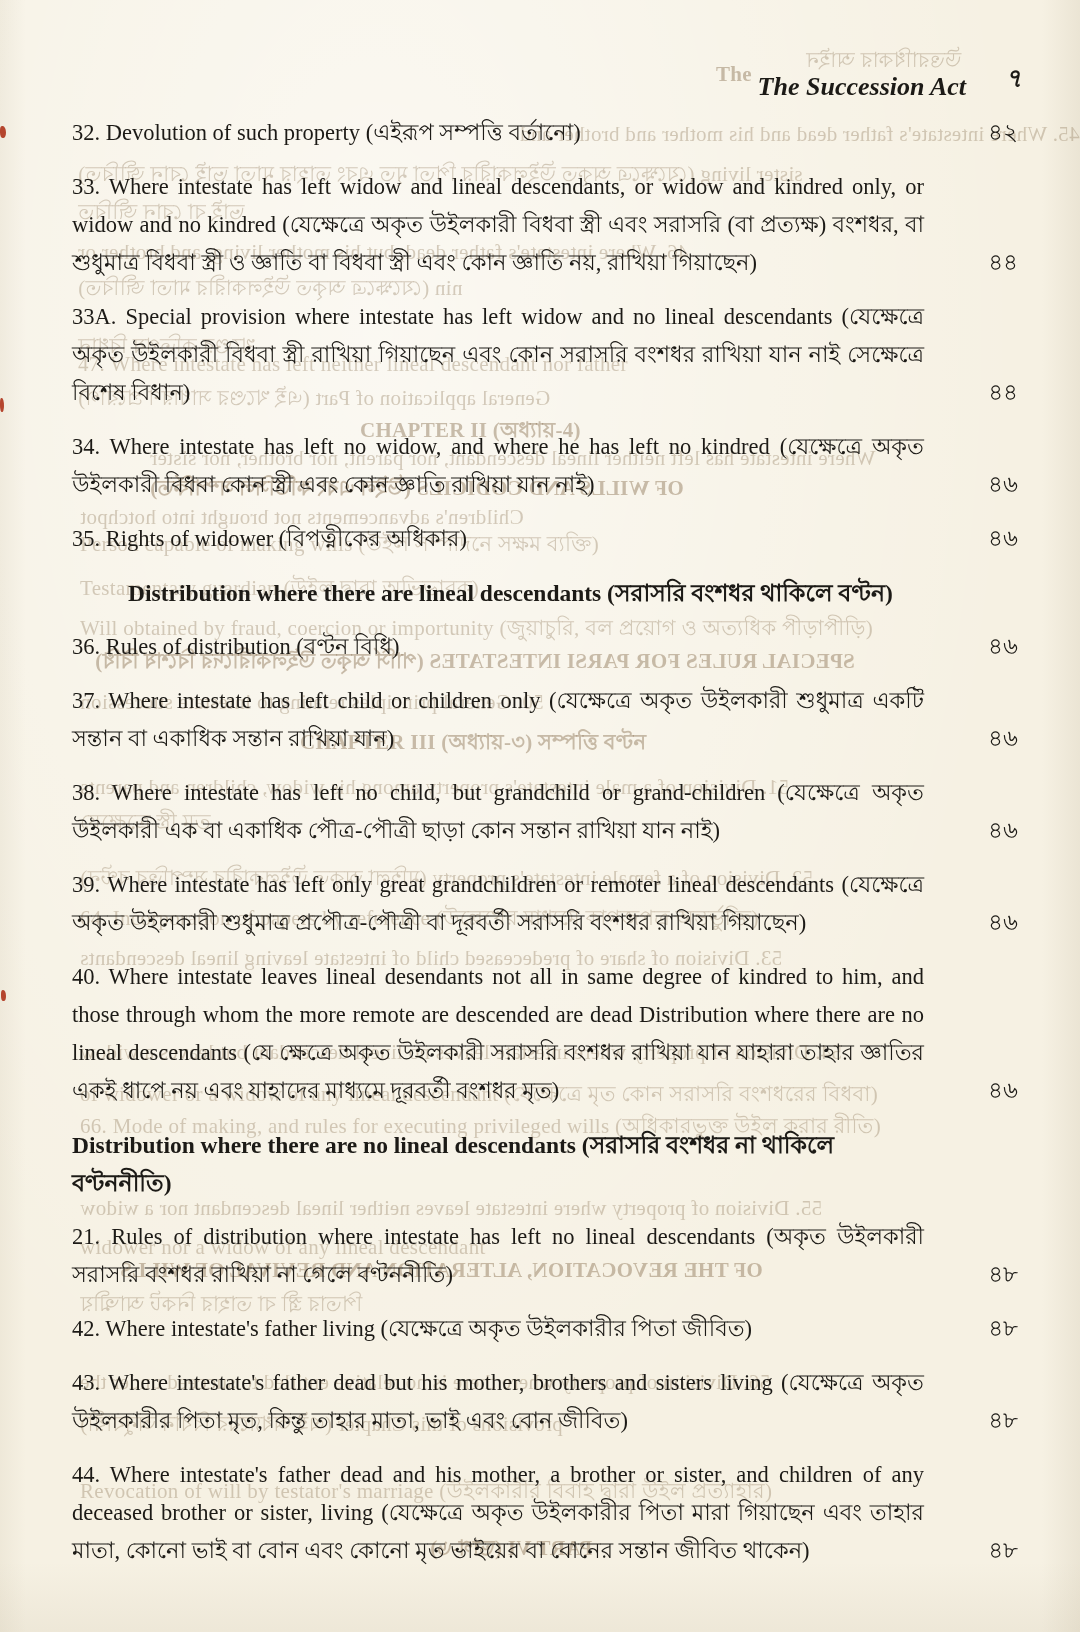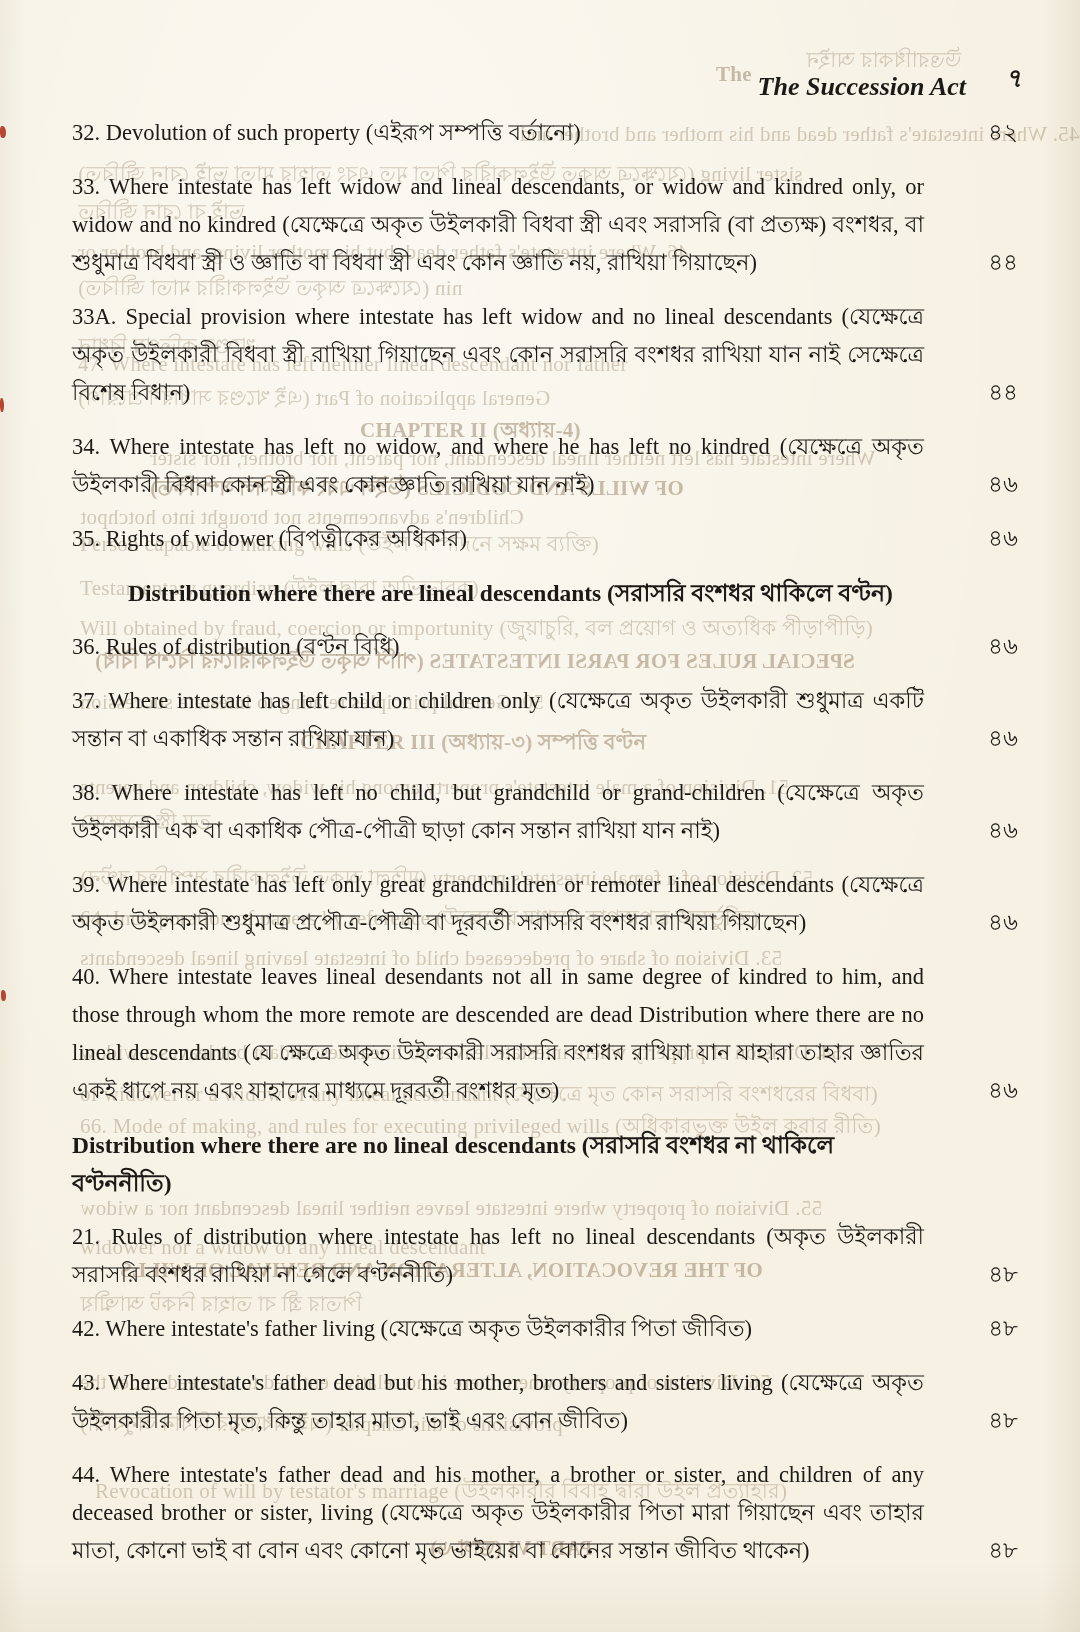--- a/index.html
+++ b/index.html
@@ -98,21 +98,21 @@
       <div class="ghost-line mirrored" style="top: 946px; left: 80px;">53. Division of share of predeceased child of intestate leaving lineal descendants</div>
       <div class="ghost-line mirrored" style="top: 1040px; left: 80px;">54. Division of property where intestate leaves no lineal descendant but leaves a widow</div>
       <div class="ghost-line" style="top: 1078px; left: 80px;">of widower or a widow of any lineal descendant (যেক্ষেত্রে মৃত কোন সরাসরি বংশধরের বিধবা)</div>
       <div class="ghost-line" style="top: 1110px; left: 80px;">66. Mode of making, and rules for executing privileged wills (অধিকারভুক্ত উইল করার রীতি)</div>
       <div class="ghost-line mirrored" style="top: 1196px; left: 80px;">55. Division of property where intestate leaves neither lineal descendant nor a widow</div>
       <div class="ghost-line" style="top: 1235px; left: 80px;">widower nor a widow of any lineal descendant</div>
       <div class="ghost-line mirrored bold" style="top: 1258px; left: 120px;">OF THE REVOCATION, ALTERATION AND REVIVAL OF WILLS</div>
       <div class="ghost-line mirrored" style="top: 1288px; left: 80px;">পিতার স্ত্রী বা তাহার নিকট আত্মীয়</div>
       <div class="ghost-line mirrored" style="top: 1370px; left: 80px;">56. Division of property where there is no relative entitled to succeed under the</div>
       <div class="ghost-line mirrored" style="top: 1408px; left: 80px;">provisions of this Chapter (এই অধ্যায়ের বিধান অনুযায়ী)</div>
-      <div class="ghost-line" style="top: 1475px; left: 95px;">Revocation of will by testator's marriage (উইলকারীর বিবাহ দ্বারা উইল প্রত্যাহার)</div>
+      <div class="ghost-line" style="top: 1475px; left: 80px;">Revocation of will by testator's marriage (উইলকারীর বিবাহ দ্বারা উইল প্রত্যাহার)</div>
       <div class="ghost-line mirrored bold" style="top: 1532px; left: 430px;">PART VI (ভাগ-৬)</div>
       <div class="speck" style="left: 0px; top: 126px; width: 6px; height: 12px; background: rgb(181, 69, 46);"></div>
       <div class="speck" style="left: 0px; top: 398px; width: 4px; height: 14px; background: rgb(181, 69, 46);"></div>
       <div class="speck" style="left: 1px; top: 990px; width: 5px; height: 11px; background: rgb(181, 69, 46);"></div>
     </div>
 
   <div class="header">
     <span>The Succession Act</span>
     <span>৭</span>
   </div>

